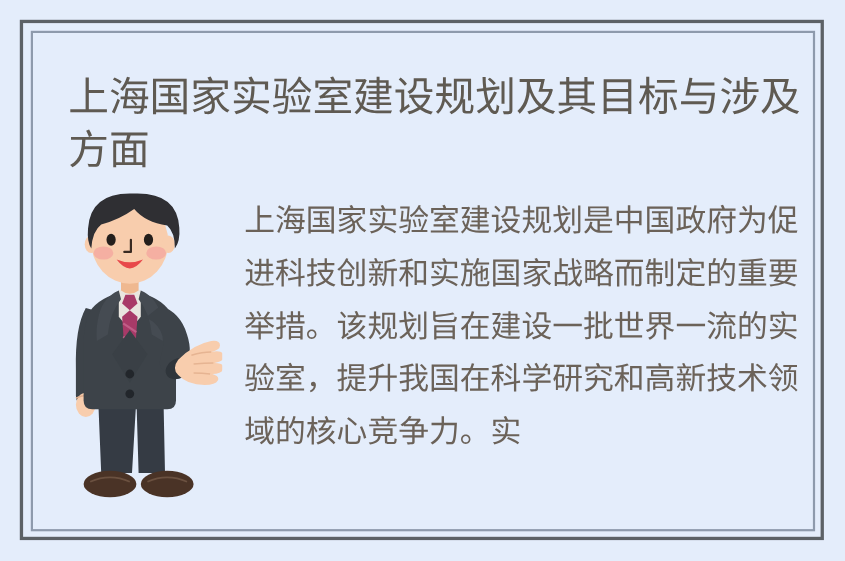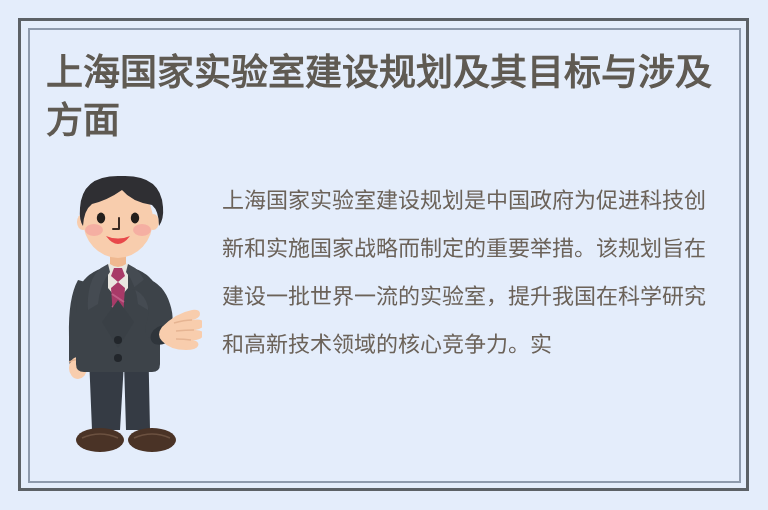--- a/index.html
+++ b/index.html
@@ -44,37 +44,37 @@
     box-sizing: border-box;
     background: transparent;
   }
 
   
   .article-title {
     position: absolute;
     left: 46px;
     top: 49px;
     width: 676px;
-    margin: 0;
+    margin: 16px;
     font-size: 37px;
-    font-weight: 700;
+    font-weight: 400;
     line-height: 48px;
     letter-spacing: 0px;
     color: #5f5a52;
     white-space: pre-line;
   }
 
   
   .article-body {
     position: absolute;
     left: 222px;
     top: 177px;
     width: 505px;
     margin: 0;
-    font-size: 22px;
+    font-size: 28px;
     font-weight: 400;
     line-height: 48px;
     color: #6b6259;
     text-align: left;
   }
 
   
   .illustration {
     position: absolute;
     left: 52px;

